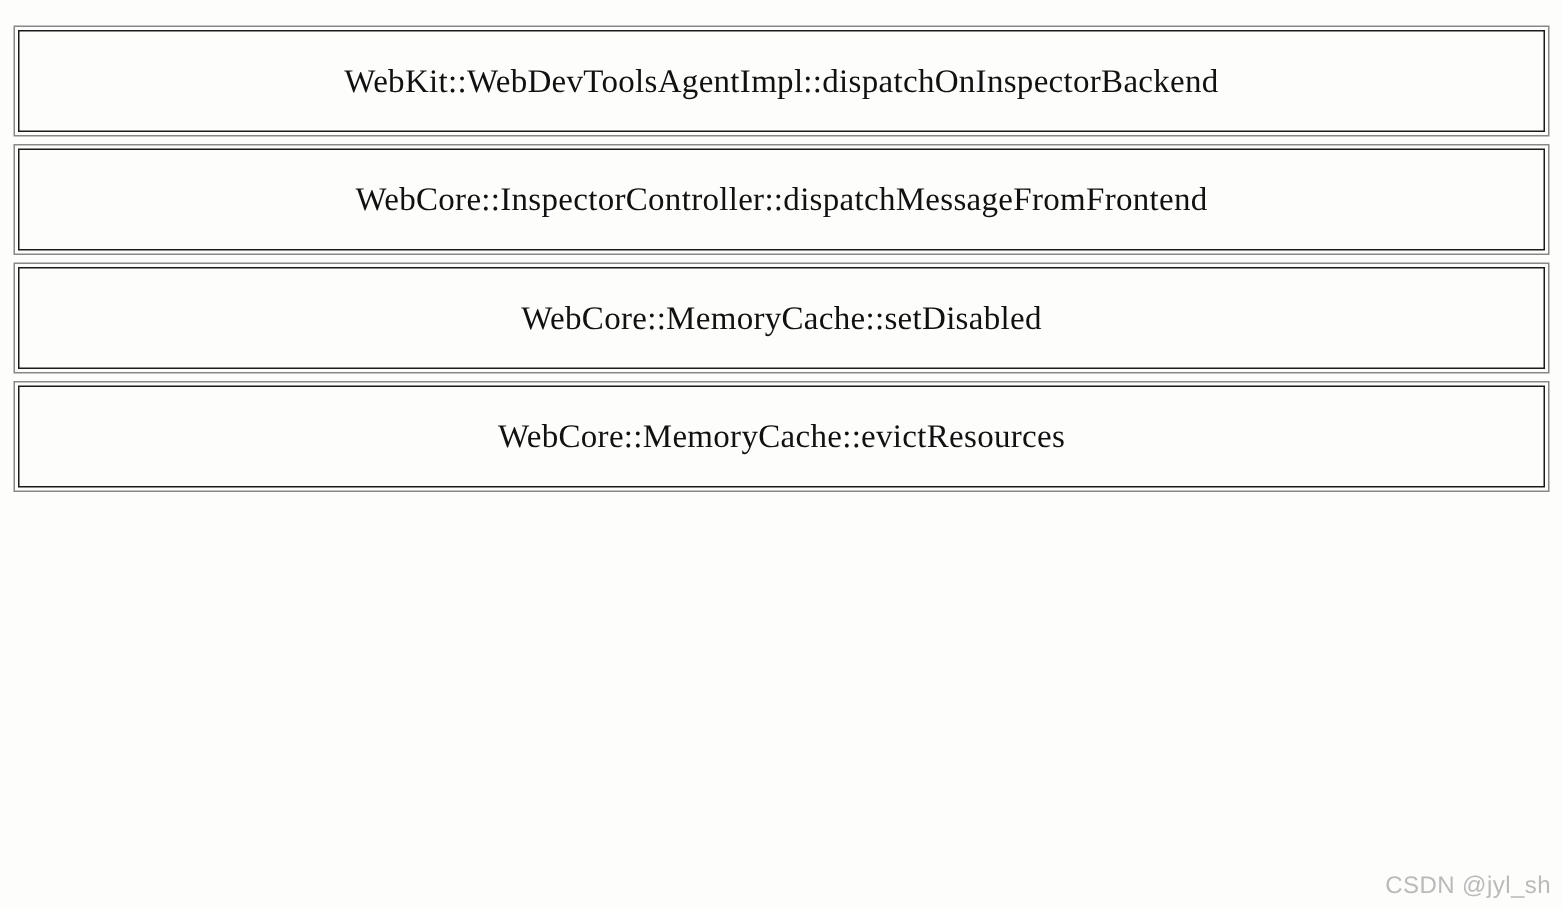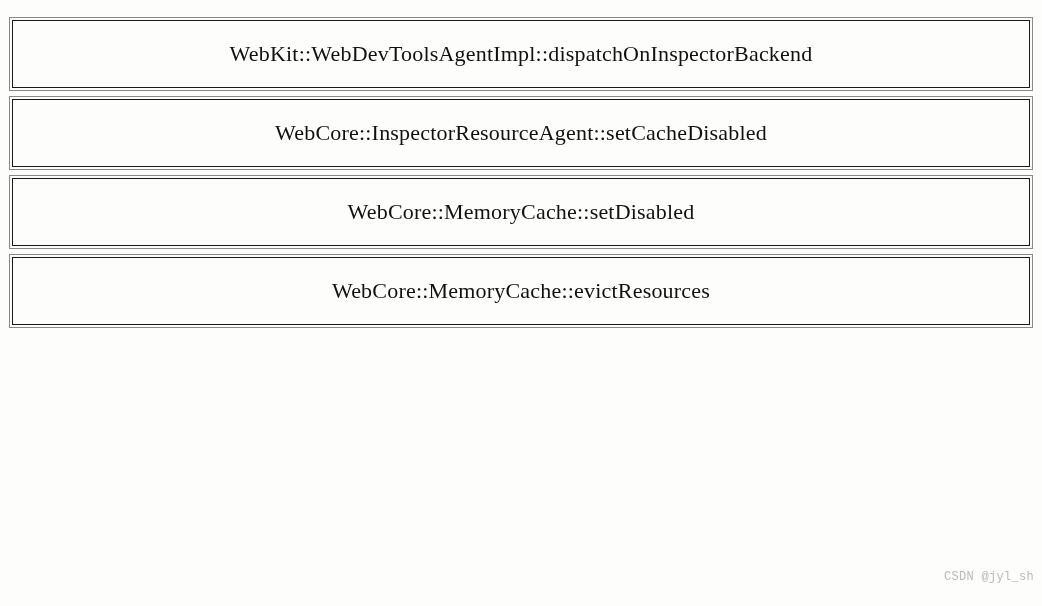--- a/index.html
+++ b/index.html
@@ -23,36 +23,36 @@
       display: flex;
       align-items: center;
       justify-content: center;
       font-size: 22px;
       color: #111;
       letter-spacing: 0.2px;
     }
     .watermark {
       position: fixed;
       right: 8px;
-      bottom: 22px;
-      font-family: Liberation Mono, monospace;
-      font-size: 12px;
+      bottom: 6px;
+      font-family: Liberation Sans, sans-serif;
+      font-size: 16px;
       color: #bababa;
       letter-spacing: 0.3px;
     }
   </style>
 </head>
 <body>
 
 <div class="stack">
   <div class="frame">
     <span>WebKit::WebDevToolsAgentImpl::dispatchOnInspectorBackend</span>
   </div>
   <div class="frame">
-    <span>WebCore::InspectorResourceAgent::setCacheDisabled</span>
+    <span>WebCore::InspectorController::dispatchMessageFromFrontend</span>
   </div>
   <div class="frame">
     <span>WebCore::MemoryCache::setDisabled</span>
   </div>
   <div class="frame">
     <span>WebCore::MemoryCache::evictResources</span>
   </div>
 </div>
 
 <div class="watermark">CSDN @jyl_sh</div>

